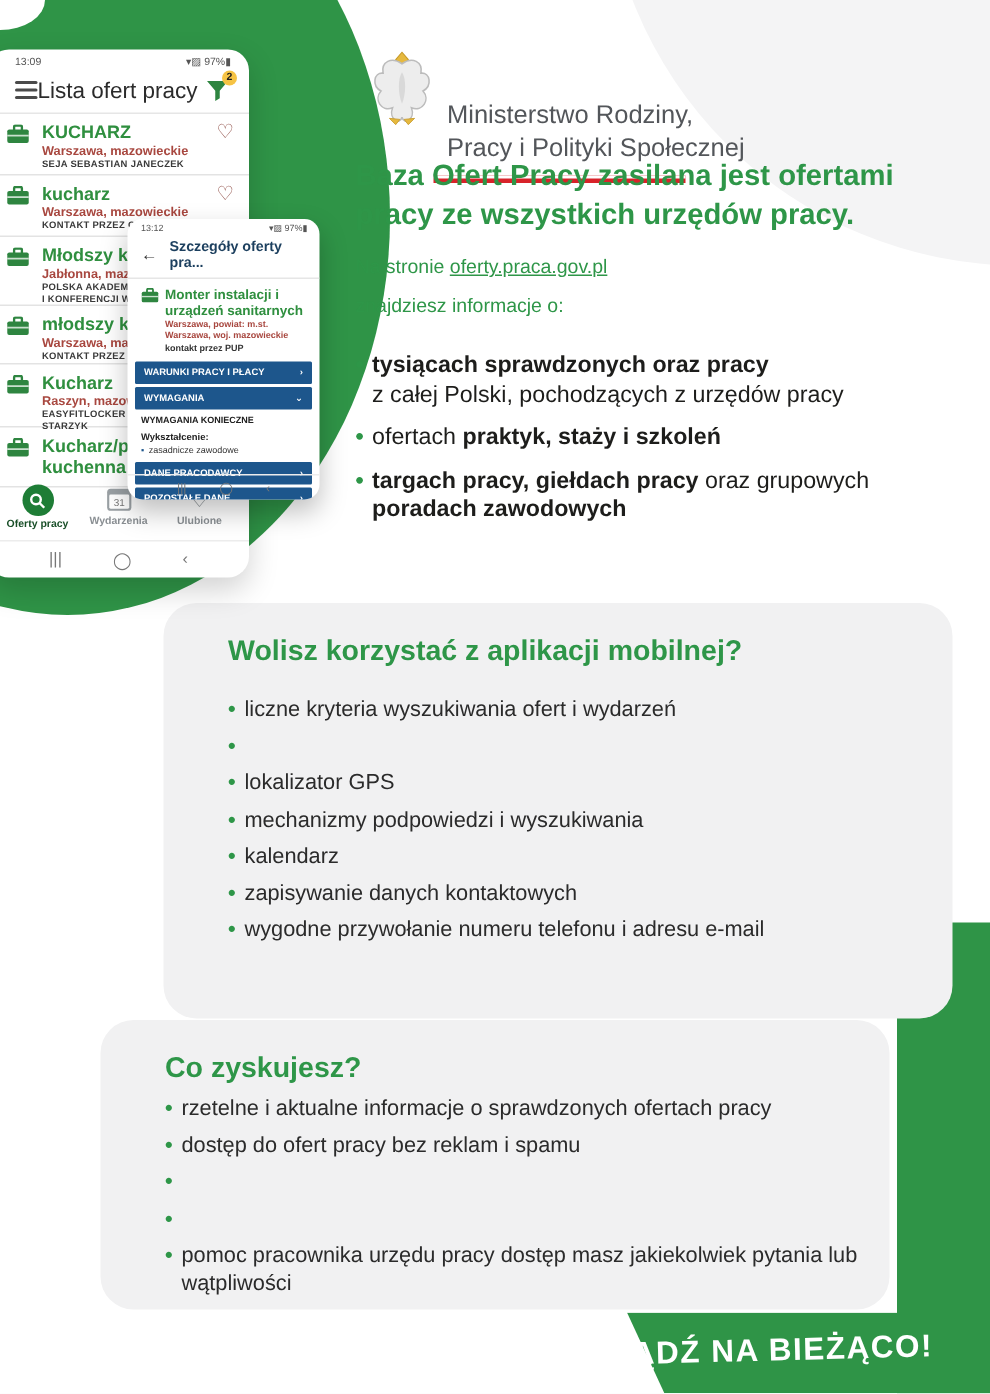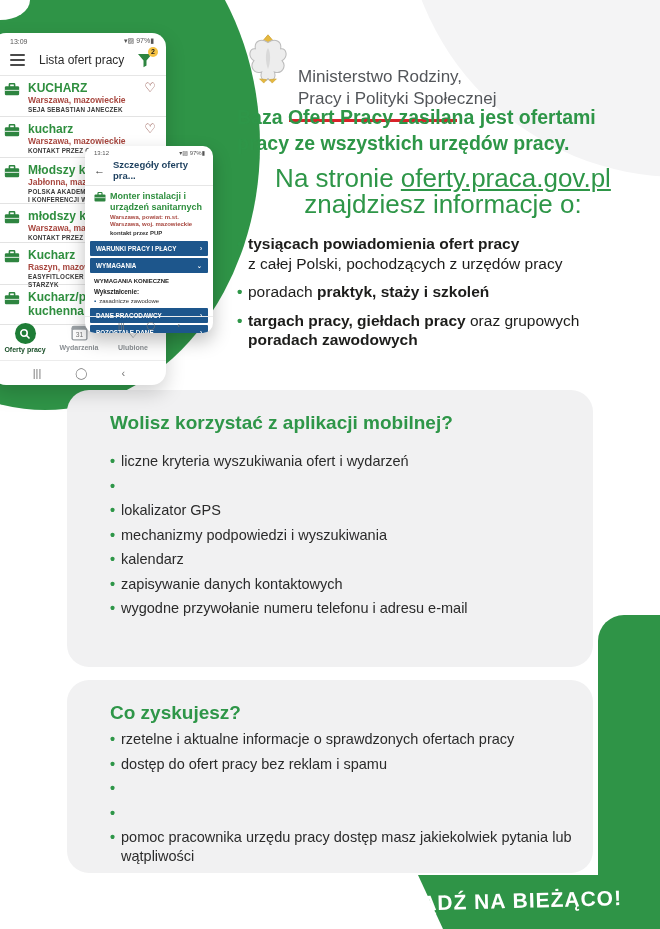--- a/index.html
+++ b/index.html
@@ -15,48 +15,48 @@
   .badge-text{position:absolute;right:38px;bottom:16px;color:#fff;font-size:21px;font-weight:bold;
               letter-spacing:1px;transform:rotate(-1.5deg);z-index:6;}
   
   .logo{position:absolute;left:247px;top:34px;display:flex;align-items:flex-start;z-index:3;}
   .eagle{width:42px;height:52px;flex:0 0 42px;}
   .logo-text{margin-left:9px;font-size:17px;line-height:22px;color:#53565a;}
   .flag-line{margin-top:7px;width:168px;height:3px;background:#d8232a;border-top:2px solid #fff;}
   
   .intro{position:absolute;left:237px;top:104px;width:412px;z-index:3;}
   .h1{font-size:19.5px;line-height:26px;font-weight:bold;color:#2e9648;white-space:pre-line;}
-  .h2{margin-top:9px;font-size:26px;line-height:26px;color:#2e9648;text-align:center;}
+  .h2{margin-top:9px;font-size:13px;line-height:26px;color:#2e9648;}
   .h2 a{color:#2e9648;text-decoration:underline;}
   .intro-bullets{margin-top:17px;}
   .bullet-row{display:flex;margin-bottom:9px;font-size:15.5px;line-height:19.5px;color:#1d1d1b;}
   .bullet-row .dot{color:#2e9648;font-weight:bold;flex:0 0 11px;line-height:19.5px;}
   .bullet-row .seg{white-space:pre-line;}
   
   .card{position:absolute;left:67px;width:526px;background:#f1f1f2;border-radius:22px;z-index:2;}
-  .card1{top:390px;height:277px;}
+  .card1{top:402px;height:277px;margin-left:42px;}
   .card2{top:680px;height:193px;}
   .card-inner{padding:22px 28px 0 43px;}
   .card-title{font-size:19px;font-weight:bold;color:#2e9648;}
   .card-sub{margin-top:3px;font-size:15px;line-height:19px;font-weight:bold;color:#202020;width:470px;}
   .card-bullets{margin-top:18px;}
   .card-bullets .bullet-row{margin-bottom:5px;font-size:14.5px;line-height:19px;color:#2b2b2b;width:480px;}
   .card2 .card-bullets{margin-top:6px;}
   
   .phone1{position:absolute;left:-8px;top:33px;width:174px;height:352px;background:#fff;border-radius:14px;
           box-shadow:0 8px 20px rgba(0,0,0,.18);z-index:4;overflow:hidden;}
   .phone2{position:absolute;left:85px;top:146px;width:128px;height:187px;background:#fff;border-radius:10px;
           box-shadow:0 8px 18px rgba(0,0,0,.25);z-index:5;overflow:hidden;}
   .statusbar{display:flex;justify-content:space-between;align-items:center;padding:4px 12px 2px 18px;
              font-size:7px;color:#555;}
   .p2 .statusbar{padding:3px 8px 1px 9px;font-size:6px;}
   .p1-header{display:flex;align-items:center;padding:4px 12px 6px 18px;border-bottom:1px solid #e6e6e6;}
   .burger{width:15px;flex:0 0 15px;cursor:pointer;}
   .burger div{height:2px;background:#4a4a4a;margin:3px 0;border-radius:1px;}
-  .p1-title{flex:1;margin-left:14px;font-size:12px;color:#2b2b2b;}
+  .p1-title{flex:1;font-size:15px;color:#2b2b2b;}
   .filter-wrap{position:relative;width:18px;height:18px;}
   .filter-badge{position:absolute;right:-4px;top:-4px;width:10px;height:10px;border-radius:50%;background:#f6c344;
                 font-size:7px;font-weight:bold;color:#1d1d1b;text-align:center;line-height:10px;}
   .job-row{position:relative;display:flex;padding:5px 10px 0 12px;border-bottom:1px solid #e3e3e3;box-sizing:border-box;}
   .job-ic{flex:0 0 24px;padding-top:2px;}
   .job-title{font-size:12px;line-height:14px;font-weight:bold;color:#2f8f3f;white-space:pre-line;}
   .job-loc{font-size:8.5px;line-height:11px;font-weight:bold;color:#a8473f;}
   .job-emp{font-size:6.3px;line-height:8px;font-weight:bold;color:#3a3a3a;letter-spacing:.2px;white-space:pre-line;}
   .heart{position:absolute;right:10px;top:5px;font-size:13px;color:#8d4a42;line-height:13px;cursor:pointer;}
   .tabbar{position:absolute;left:0;right:0;top:290px;height:38px;display:flex;justify-content:space-around;
@@ -112,26 +112,26 @@
     </div>
   </div>
 
   <div class="intro">
     <div class="h1">Baza Ofert Pracy zasilana jest ofertami
 pracy ze wszystkich urzędów pracy.</div>
     <div class="h2"><span>Na stronie </span><a href="#">oferty.praca.gov.pl</a><br><span>znajdziesz informacje o:</span></div>
     <div class="intro-bullets" id="intro-bullets">
         <div class="bullet-row">
           <span class="dot">•</span>
-          <span class="seg"><b>tysiącach powiadomienia ofert pracy</b><span>
+          <span class="seg"><b>tysiącach sprawdzonych oraz pracy</b><span>
 z całej Polski, pochodzących z urzędów pracy</span></span>
         </div>
         <div class="bullet-row">
           <span class="dot">•</span>
-          <span class="seg"><span>poradach </span><b>praktyk, staży i szkoleń</b></span>
+          <span class="seg"><span>ofertach </span><b>praktyk, staży i szkoleń</b></span>
         </div>
         <div class="bullet-row">
           <span class="dot">•</span>
           <span class="seg"><b>targach pracy, giełdach pracy</b><span> oraz grupowych
 </span><b>poradach zawodowych</b></span>
         </div>
       </div>
   </div>
 
   <div class="phone1 p1">

